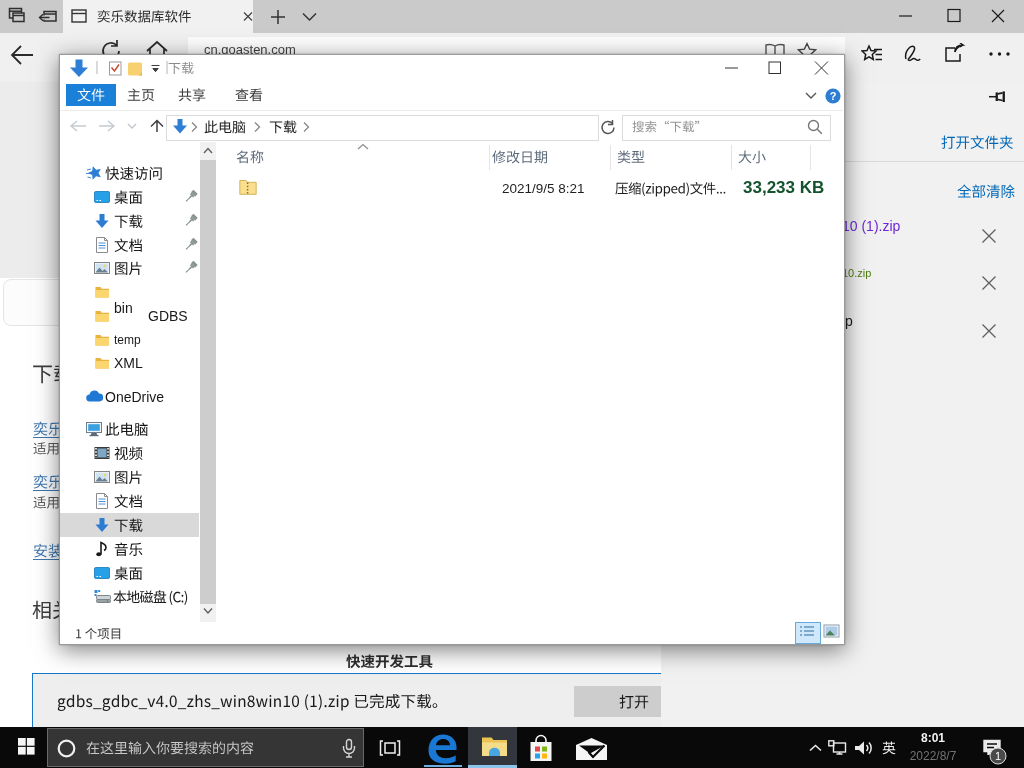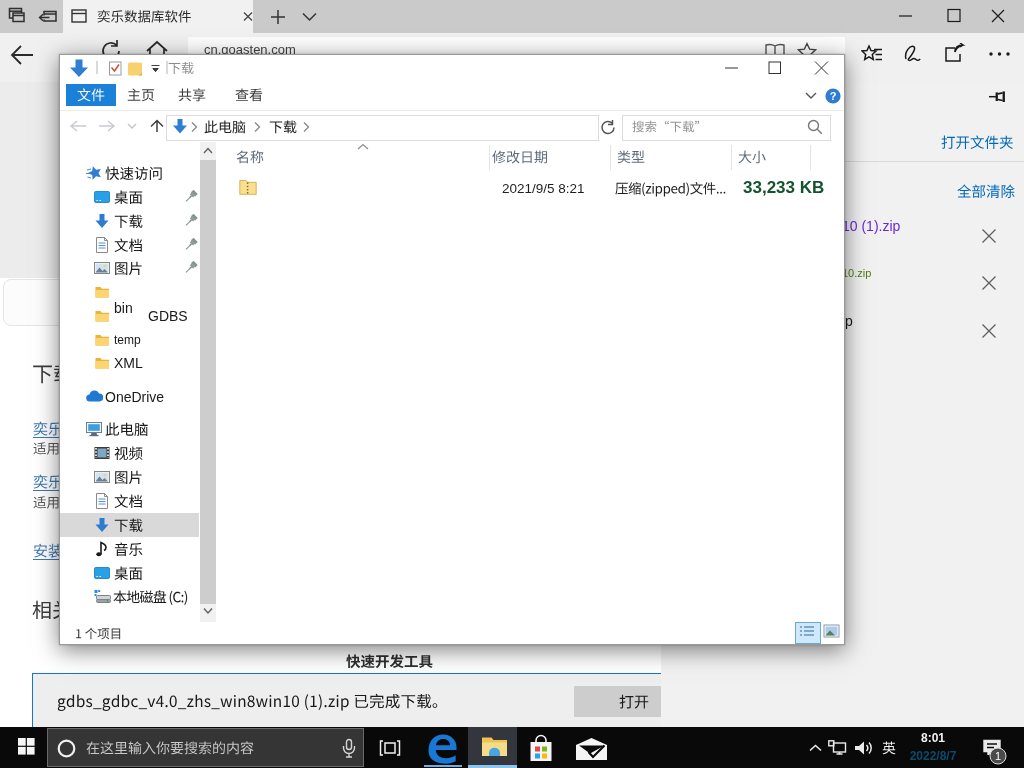--- a/index.html
+++ b/index.html
@@ -750,20 +750,20 @@
     <path d="M8.5 14 h6 M11.5 12 v2"></path>
   </svg>
 <svg style="position:absolute;left:854px;top:740px;z-index:5" width="20" height="16">
     <path d="M1 6 h4 l5 -4.5 v13 L5 10 H1 z" fill="#eaeaea"></path>
     <path d="M12.5 5 a4.5 4.5 0 0 1 0 6 M15 2.5 a8 8 0 0 1 0 11" fill="none" stroke="#eaeaea" stroke-width="1.5"></path>
   </svg>
 <svg style="position:absolute;left:882.0px;top:736.1px;overflow:visible;z-index:5;" width="16" height="28" fill="#f2f2f2">
     <use href="#g116" transform="translate(0.0 17.2) scale(0.01400 -0.01400)"></use>
   </svg>
 <div style="position:absolute;left:933.0px;transform:translateX(-50%);top:729.0px;height:18px;display:flex;align-items:center;font-size:12.0px;color:#f2f2f2;font-weight:700;letter-spacing:0px;white-space:nowrap;z-index:5;">8:01</div>
-<div style="position:absolute;left:933.0px;transform:translateX(-50%);top:746.5px;height:18px;display:flex;align-items:center;font-size:12.0px;color:#0c4a6e;font-weight:700;letter-spacing:0px;white-space:nowrap;z-index:5;">2022/8/7</div>
+<div style="position:absolute;left:933.0px;transform:translateX(-50%);top:746.5px;height:18px;display:flex;align-items:center;font-size:12.0px;color:#737373;font-weight:400;letter-spacing:0px;white-space:nowrap;z-index:5;">2022/8/7</div>
 <svg style="position:absolute;left:983px;top:739px;z-index:5" width="19" height="16" fill="none" stroke="#eaeaea" stroke-width="1.4">
     <path d="M1 1.5 h16 v11 h-8 l-4 3.5 v-3.5 H1 z" fill="#eaeaea"></path>
     <path d="M4 5 h10 M4 8.5 h7" stroke="#0c0c0c"></path>
   </svg>
 <svg style="position:absolute;left:989px;top:747px;z-index:5" width="18" height="18">
     <circle cx="9" cy="9" r="8" fill="#4a4a4a" stroke="#ddd" stroke-width="1"></circle>
     <text x="9" y="13" text-anchor="middle" font-family="Liberation Sans" font-size="11" fill="#fff">1</text>
   </svg>
 </body></html>

